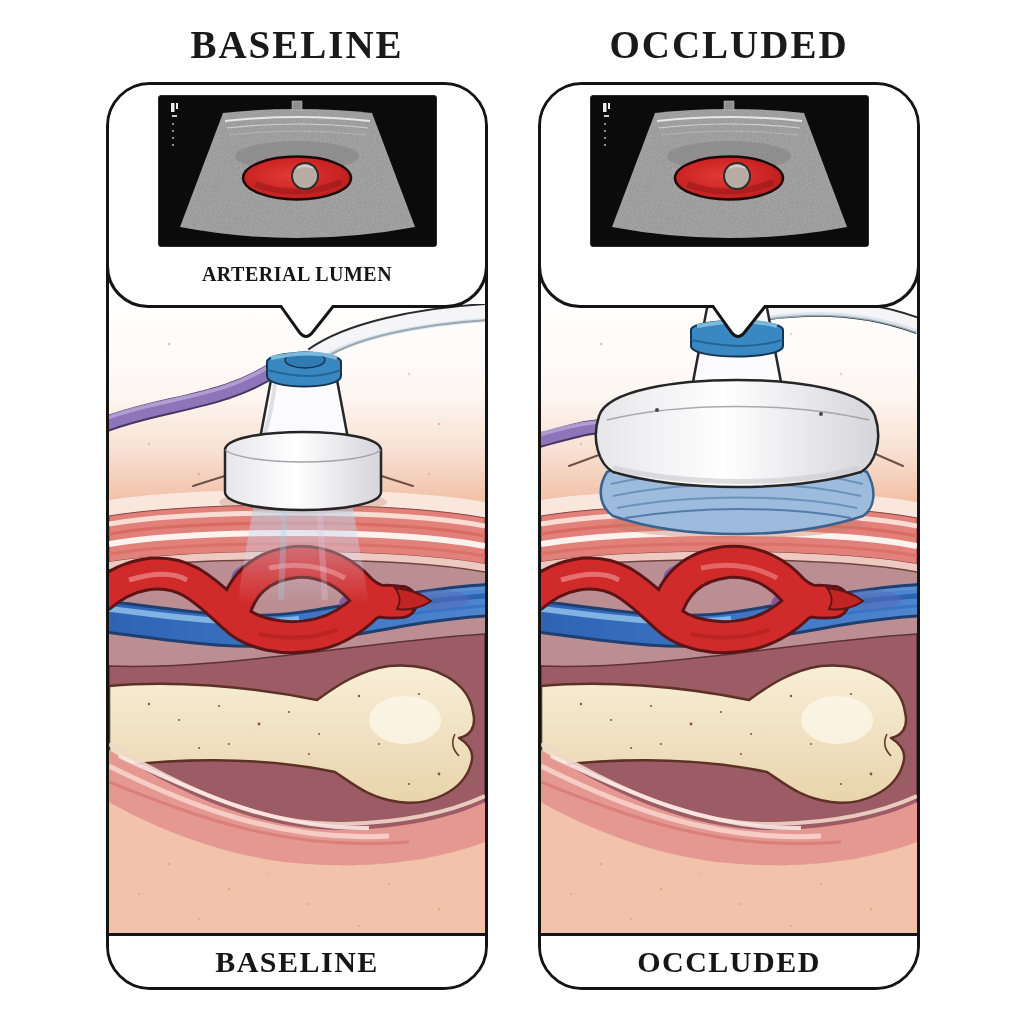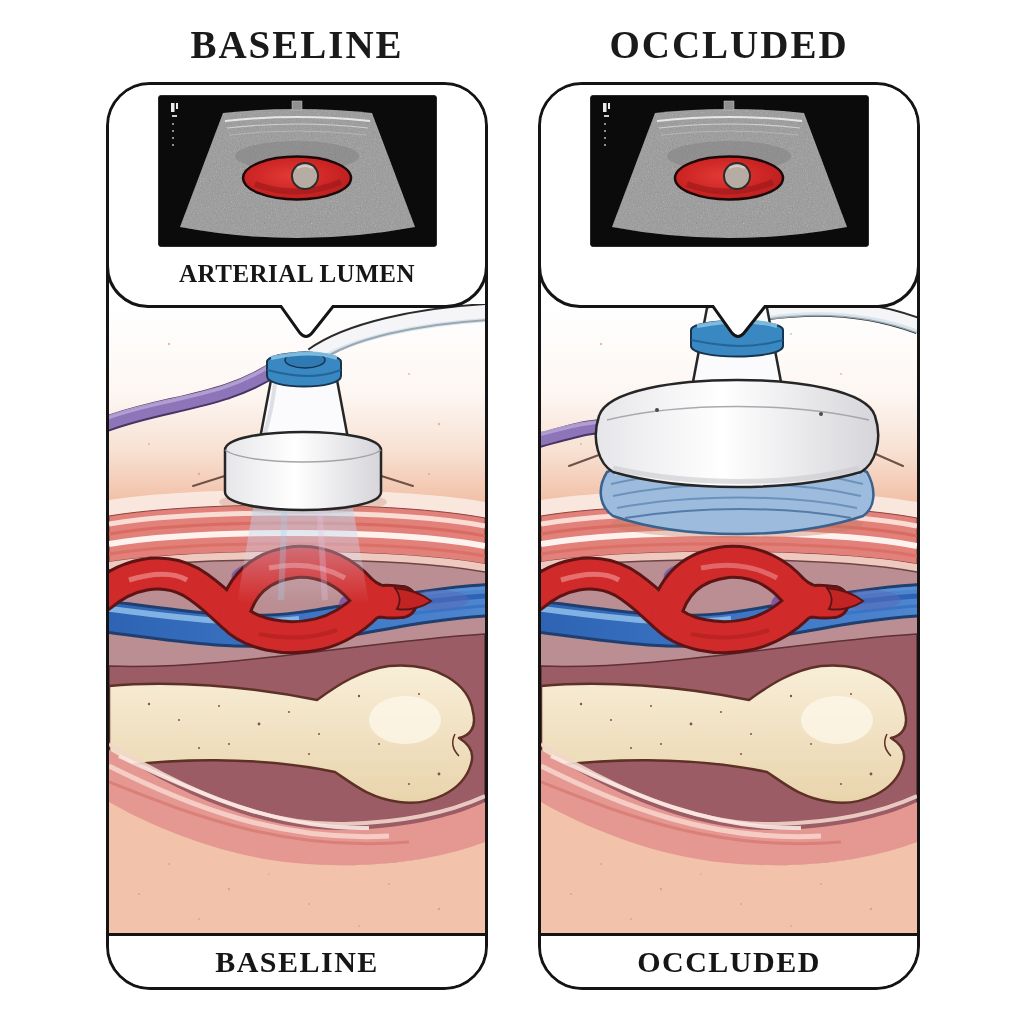--- a/index.html
+++ b/index.html
@@ -18,21 +18,21 @@
   .illo{position:absolute;left:0;top:219px;width:376px;height:629px;z-index:1;}
   .bubble{position:absolute;left:-3px;top:-3px;width:382px;height:262px;z-index:2;}
   .inset{
     position:absolute;left:49px;top:10px;width:277px;height:150px;z-index:3;
     background:#0b0b0b;border:1px solid #2a2a2a;border-radius:3px;overflow:hidden;
   }
   .inset svg{display:block;width:100%;height:100%;}
   .inset-label{
     position:absolute;left:0;top:160px;width:100%;height:58px;z-index:3;
     display:flex;align-items:center;justify-content:center;
-    font-size:25px;font-weight:bold;letter-spacing:.5px;color:#161616;white-space:nowrap;
+    font-size:20px;font-weight:bold;letter-spacing:.5px;color:#161616;white-space:nowrap;
   }
   .panel-footer{
     position:absolute;left:0;right:0;bottom:0;height:51px;z-index:4;
     background:#ffffff;border-top:3px solid #141414;
     display:flex;align-items:center;justify-content:center;
     font-size:30px;font-weight:bold;letter-spacing:1.5px;color:#161616;
   }
   .defs-holder{position:absolute;width:0;height:0;overflow:hidden;}
 </style>
 </head>

